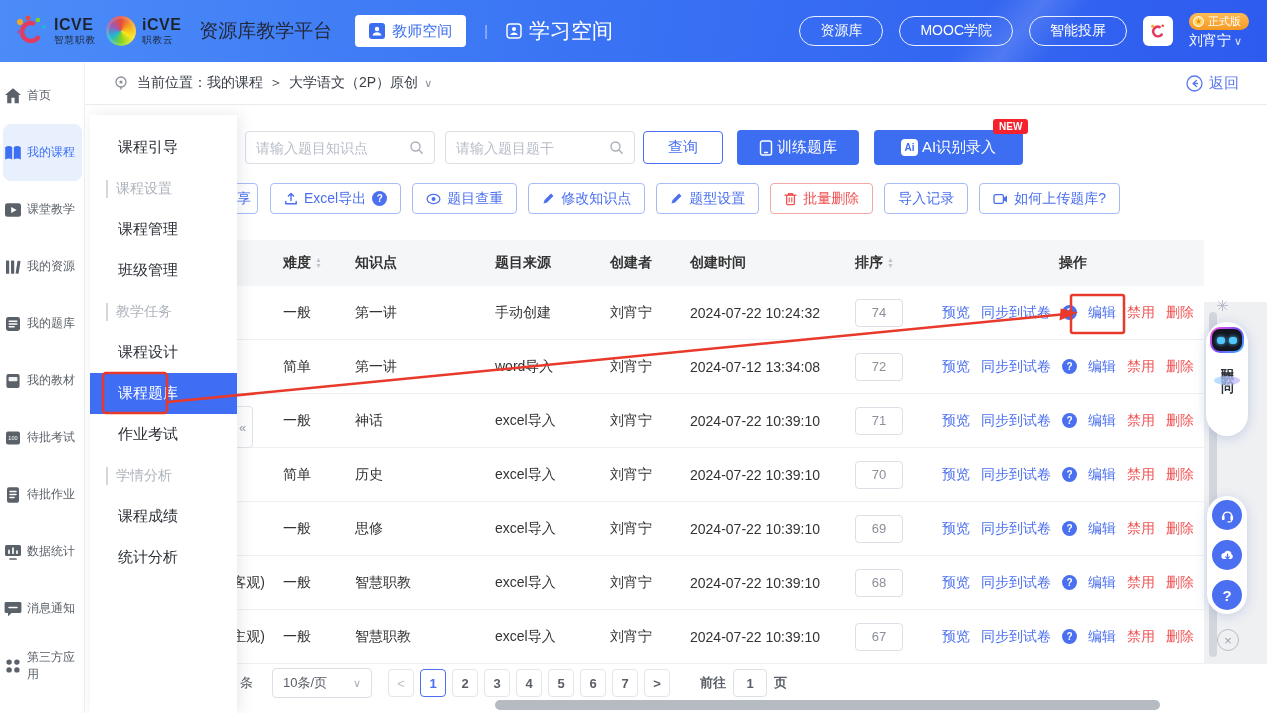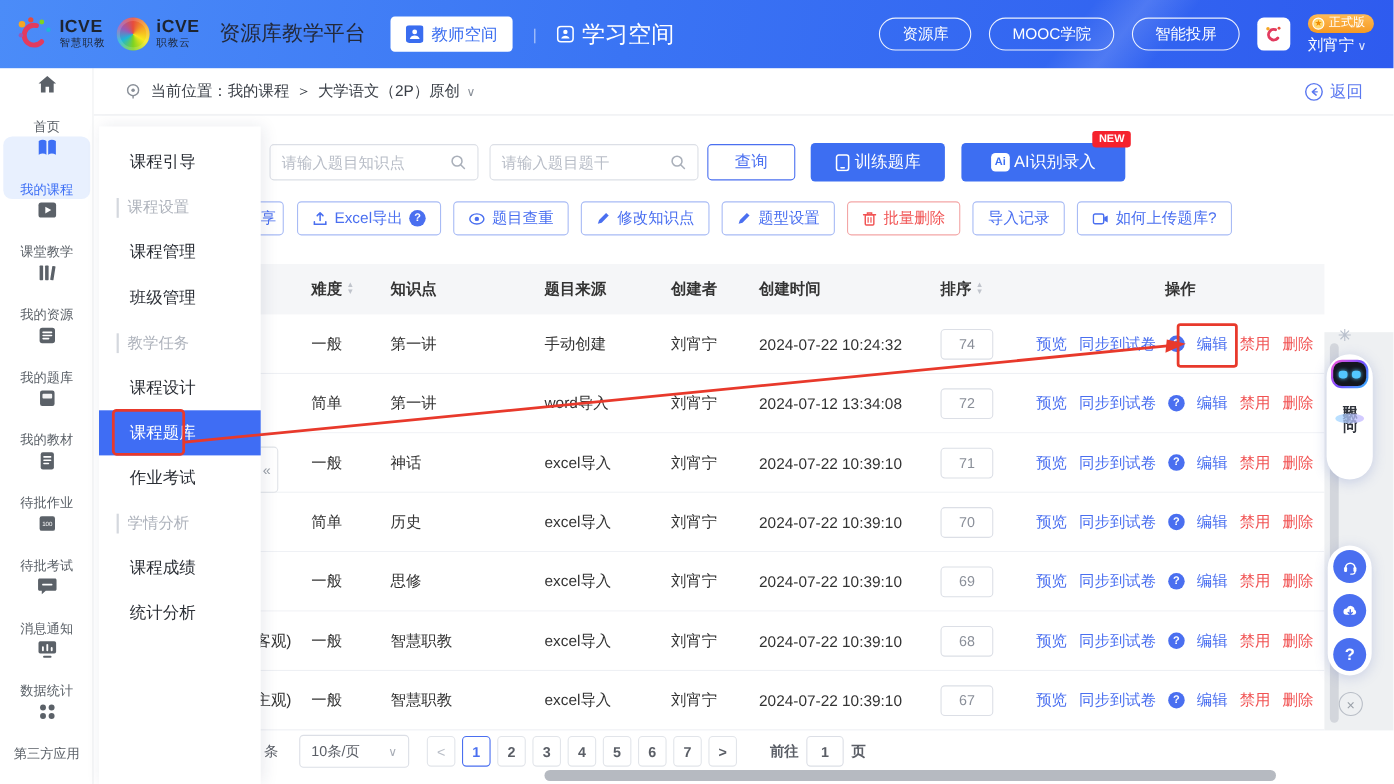--- a/index.html
+++ b/index.html
@@ -25,21 +25,21 @@
   .pill { height:30px; padding:0 20px; border:1px solid rgba(255,255,255,.9); border-radius:15px; background:transparent; color:#fff; font-size:14px; cursor:pointer; }
   .mini-logo { width:30px; height:30px; background:#fff; border-radius:6px; display:flex; align-items:center; justify-content:center; }
   .user-block { display:flex; flex-direction:column; align-items:flex-start; line-height:1.2; }
   .version-badge { display:flex; align-items:center; gap:4px; background:linear-gradient(180deg,#ffbb55,#f59a23); color:#fff; font-size:11px; height:17px; padding:0 8px 0 4px; border-radius:9px; }
   .version-badge .medal { width:11px; height:11px; border-radius:50%; background:#ffd76e; border:1px solid #fff; font-size:8px; line-height:9px; text-align:center; color:#f08c00; }
   .user-name { color:#fff; font-size:14px; margin-top:2px; cursor:pointer; }
   .user-name .caret { font-size:11px; color:rgba(255,255,255,.85); margin-left:3px; }
 
   
   .sidebar { position:absolute; left:0; top:62px; width:85px; height:651px; background:#fff; border-right:1px solid #eef0f2; z-index:8; padding-top:5px; }
-  .sb-item { width:79px; margin:0 3px; height:57px; display:flex; flex-direction:column; align-items:center; justify-content:space-between; gap:4px; cursor:pointer; border-radius:8px; color:#5b6168; }
+  .sb-item { width:79px; margin:0 3px; height:57px; display:flex; flex-direction:row; align-items:center; justify-content:flex-start; gap:4px; cursor:pointer; border-radius:8px; color:#5b6168; }
   .sb-item span { font-size:12px; }
   .sb-item svg { width:20px; height:20px; fill:#5b6168; }
   .sb-item.active { background:#e8f0fe; color:#3d6ff5; }
   .sb-item.active svg { fill:#3d6ff5; }
 
   
   .crumb-bar { position:absolute; left:85px; top:62px; width:1182px; height:43px; background:#fff; border-bottom:1px solid #e9ecef; display:flex; align-items:center; padding:0 28px; z-index:6; font-size:14px; color:#3b4048; }
   .crumb-bar .pin { margin-right:8px; display:flex; }
   .crumb-sep { margin:0 6px; color:#3b4048; }
   .crumb-caret { margin-left:6px; color:#8a9099; font-size:11px; cursor:pointer; }
@@ -252,53 +252,53 @@
           <svg width="20" height="20" viewBox="0 0 20 20" fill="currentColor">
             <rect x="3.4" y="3" width="13.2" height="14" rx="2"></rect>
             <rect x="5.6" y="6" width="8.8" height="4.2" rx=".8" fill="#fff" opacity=".92"></rect>
           </svg>
         </span>
         <span>我的教材</span>
       </div>
       <div class="sb-item">
         <span class="icon-svg">
           <svg width="20" height="20" viewBox="0 0 20 20" fill="currentColor">
+            <rect x="3" y="3.4" width="14" height="13.2" rx="2"></rect>
+            <text x="10" y="12.4" font-size="5.6" fill="#fff" text-anchor="middle" font-family="sans-serif">100</text>
+          </svg>
+        </span>
+        <span>待批考试</span>
+      </div>
+      <div class="sb-item">
+        <span class="icon-svg">
+          <svg width="20" height="20" viewBox="0 0 20 20" fill="currentColor">
             <rect x="4" y="2.2" width="12" height="15.6" rx="2"></rect>
             <path d="M7 6.4h6M7 9.4h6M7 12.4h4" stroke="#fff" stroke-width="1.5" fill="none" stroke-linecap="round"></path>
           </svg>
         </span>
         <span>待批作业</span>
-      </div>
-      <div class="sb-item">
-        <span class="icon-svg">
-          <svg width="20" height="20" viewBox="0 0 20 20" fill="currentColor">
-            <rect x="3" y="3.4" width="14" height="13.2" rx="2"></rect>
-            <text x="10" y="12.4" font-size="5.6" fill="#fff" text-anchor="middle" font-family="sans-serif">100</text>
-          </svg>
-        </span>
-        <span>待批考试</span>
-      </div>
-      <div class="sb-item">
-        <span class="icon-svg">
-          <svg width="20" height="20" viewBox="0 0 20 20" fill="currentColor">
-            <path d="M3 3h14c.8 0 1.4.6 1.4 1.4v8.2c0 .8-.6 1.4-1.4 1.4H8.6L5 17.2V14H3c-.8 0-1.4-.6-1.4-1.4V4.4C1.6 3.6 2.2 3 3 3z"></path>
-            <path d="M6 8.5h8" stroke="#fff" stroke-width="1.5" stroke-linecap="round"></path>
-          </svg>
-        </span>
-        <span>消息通知</span>
       </div>
       <div class="sb-item">
         <span class="icon-svg">
           <svg width="20" height="20" viewBox="0 0 20 20" fill="currentColor">
             <rect x="2" y="3" width="16" height="11" rx="1.6"></rect>
             <path d="M6 11.2V8.4M10 11.2V6.2M14 11.2V9" stroke="#fff" stroke-width="1.7" stroke-linecap="round"></path>
             <path d="M7 17h6" stroke-width="1.7" stroke="currentColor" stroke-linecap="round"></path>
           </svg>
         </span>
         <span>数据统计</span>
+      </div>
+      <div class="sb-item">
+        <span class="icon-svg">
+          <svg width="20" height="20" viewBox="0 0 20 20" fill="currentColor">
+            <path d="M3 3h14c.8 0 1.4.6 1.4 1.4v8.2c0 .8-.6 1.4-1.4 1.4H8.6L5 17.2V14H3c-.8 0-1.4-.6-1.4-1.4V4.4C1.6 3.6 2.2 3 3 3z"></path>
+            <path d="M6 8.5h8" stroke="#fff" stroke-width="1.5" stroke-linecap="round"></path>
+          </svg>
+        </span>
+        <span>消息通知</span>
       </div>
       <div class="sb-item">
         <span class="icon-svg">
           <svg width="20" height="20" viewBox="0 0 20 20" fill="currentColor">
             <rect x="3.4" y="3.4" width="5.4" height="5.4" rx="2.7"></rect>
             <rect x="11.2" y="3.4" width="5.4" height="5.4" rx="2.7"></rect>
             <rect x="3.4" y="11.2" width="5.4" height="5.4" rx="2.7"></rect>
             <rect x="11.2" y="11.2" width="5.4" height="5.4" rx="2.7"></rect>
           </svg>
         </span>

